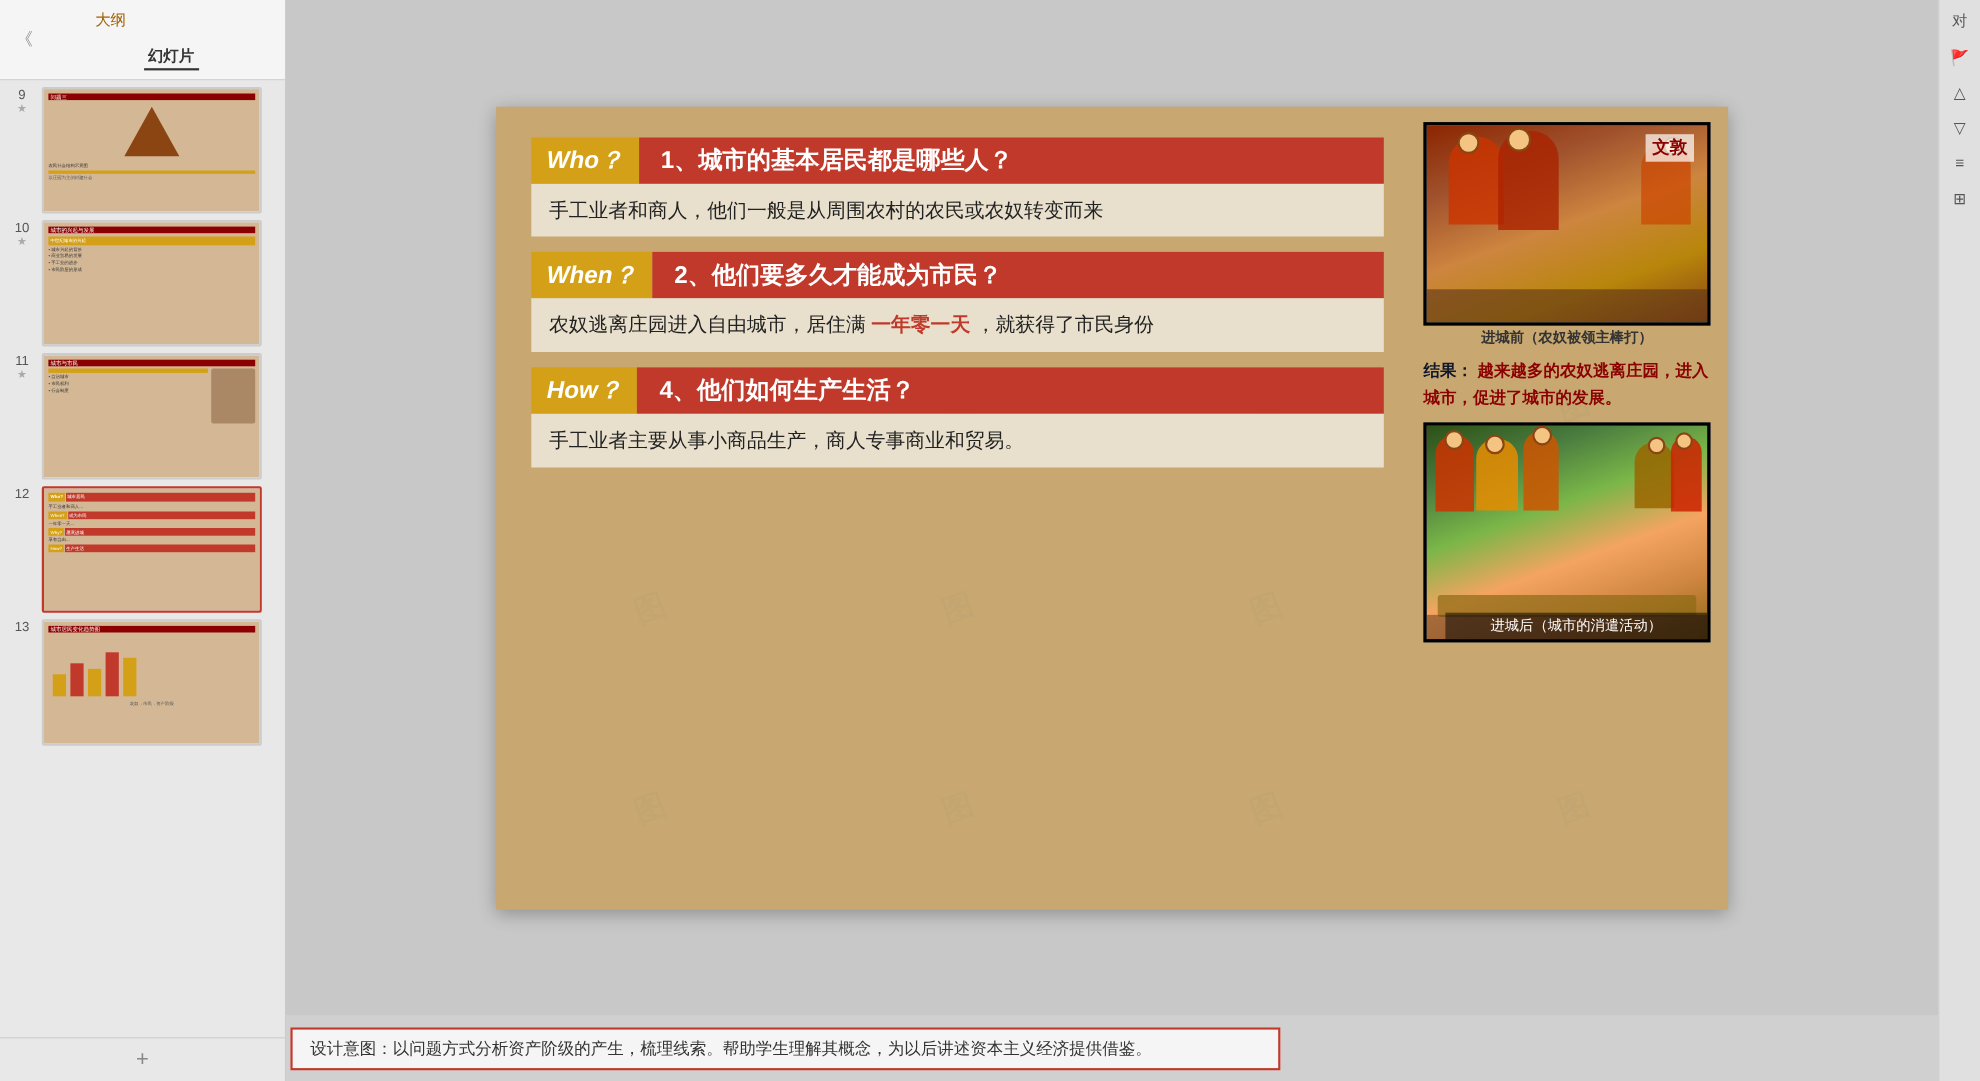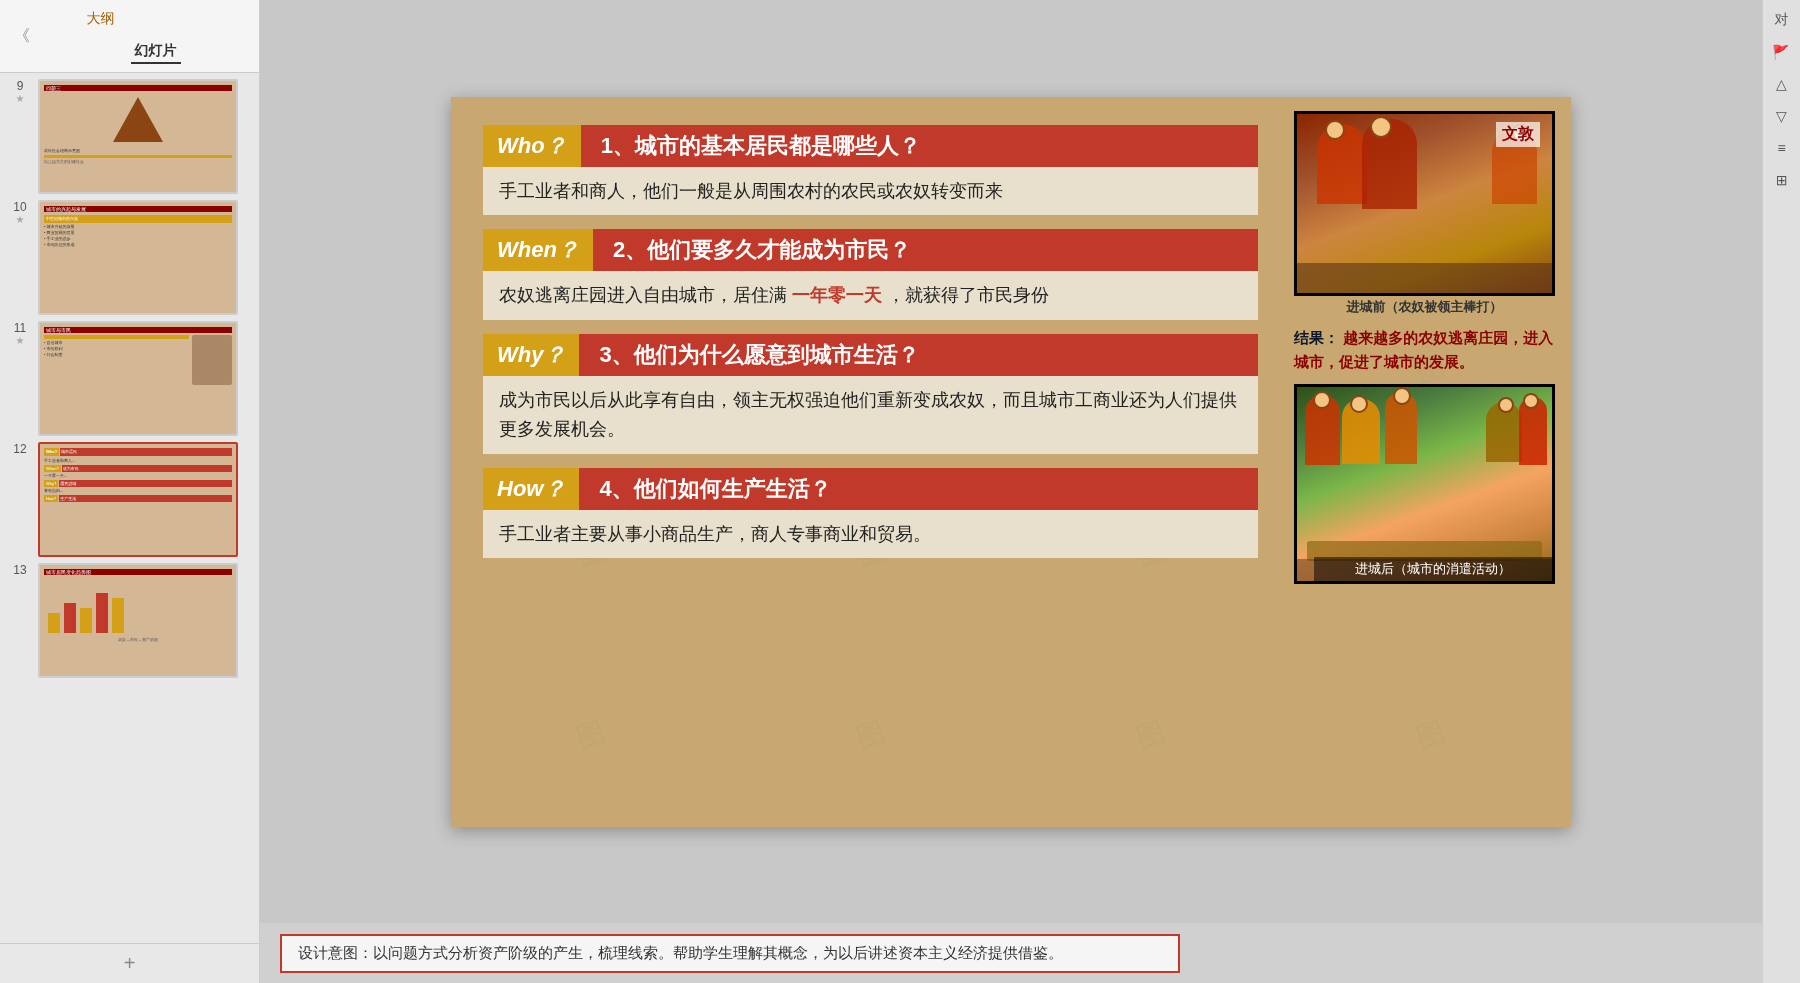--- a/index.html
+++ b/index.html
@@ -321,21 +321,21 @@
       right: 12px;
       font-size: 16px;
       color: #8b0000;
       font-weight: bold;
       background: rgba(255,255,255,0.7);
       padding: 2px 6px;
     }
 
     
     .annotation-bar {
-      padding: 10px 20px;
+      padding: 10px 4px;
       background: #d0d0d0;
       min-height: 60px;
       display: flex;
       align-items: center;
     }
 
     .annotation-box {
       border: 2px solid #c0392b;
       padding: 8px 16px;
       font-size: 15px;
@@ -567,27 +567,20 @@
               <div class="question-label">When？</div>
               <div class="question-title">2、他们要多久才能成为市民？</div>
             </div>
             <div class="answer-row">
               <span>农奴逃离庄园进入自由城市，居住满</span>
               <span class="highlight-red">一年零一天</span>
               <span>，就获得了市民身份</span>
             </div>
           </div>
 
-          <div>
-            <div class="question-row">
-              <div class="question-label">Why？</div>
-              <div class="question-title">3、他们为什么愿意到城市生活？</div>
-            </div>
-            <div class="answer-row">成为市民以后从此享有自由，领主无权强迫他们重新变成农奴，而且城市工商业还为人们提供更多发展机会。</div>
-          </div>
 
           <div>
             <div class="question-row">
               <div class="question-label">How？</div>
               <div class="question-title">4、他们如何生产生活？</div>
             </div>
             <div class="answer-row">手工业者主要从事小商品生产，商人专事商业和贸易。</div>
           </div>
 
         </div>

